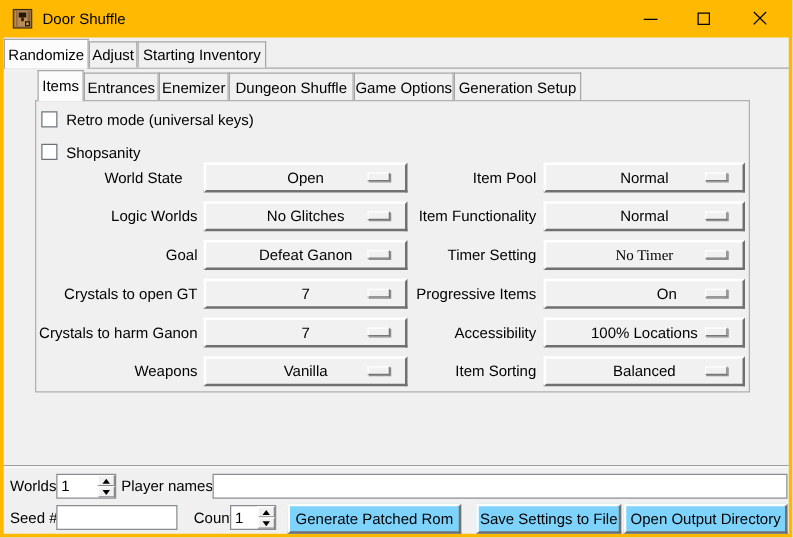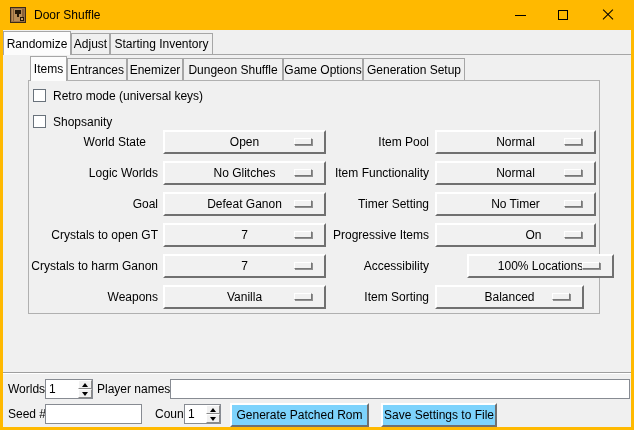--- a/index.html
+++ b/index.html
@@ -143,36 +143,36 @@
   <div class="opt" style="left:435px;top:130px;width:161px;">
     <span>Normal</span>
       <div class="slit"></div>
   </div>
   <div class="optlabel" style="left:299px;top:161px;width:130px;">Item Functionality</div>
   <div class="opt" style="left:435px;top:161px;width:161px;">
     <span>Normal</span>
       <div class="slit"></div>
   </div>
   <div class="optlabel" style="left:299px;top:192px;width:130px;">Timer Setting</div>
-  <div class="opt" style="left:435px;top:192px;width:161px;">
+  <div class="opt" style="left:435px;top:192px;width:161px;font-family:Liberation Serif, serif;">
     <span>No Timer</span>
       <div class="slit"></div>
   </div>
   <div class="optlabel" style="left:299px;top:223px;width:130px;">Progressive Items</div>
   <div class="opt" style="left:435px;top:223px;width:161px;padding-left:36px;">
     <span>On</span>
       <div class="slit"></div>
   </div>
   <div class="optlabel" style="left:299px;top:254px;width:130px;">Accessibility</div>
-  <div class="opt" style="left:435px;top:254px;width:147px;margin-left:32px;">
+  <div class="opt" style="left:435px;top:254px;width:161px;">
     <span>100% Locations</span>
       <div class="slit"></div>
   </div>
   <div class="optlabel" style="left:299px;top:285px;width:130px;">Item Sorting</div>
-  <div class="opt" style="left:435px;top:285px;width:149px;text-align:center;">
+  <div class="opt" style="left:435px;top:285px;width:161px;text-align:center;">
     <span>Balanced</span>
       <div class="slit"></div>
   </div>
 
   <div class="sep"></div>
 
   <div class="blabel" style="left:8px;top:379px;">Worlds</div>
   <div class="spin" style="left:45px;top:379px;width:48px;height:20px;">
     <input value="1" style="">
     <div class="arrows">
@@ -200,14 +200,15 @@
       <div class="arrow">
           <div class="tri-up"></div>
         </div>
       <div class="arrow">
           <div class="tri-down"></div>
         </div>
     </div>
   </div>
   <div class="btn" style="left:230px;top:403px;width:139px;height:24px;">Generate Patched Rom</div>
   <div class="btn" style="left:381px;top:403px;width:116px;height:24px;">Save Settings to File</div>
+  <div class="btn" style="left:499px;top:403px;width:131px;height:24px;">Open Output Directory</div>
 
 </div>
 
 </body></html>

